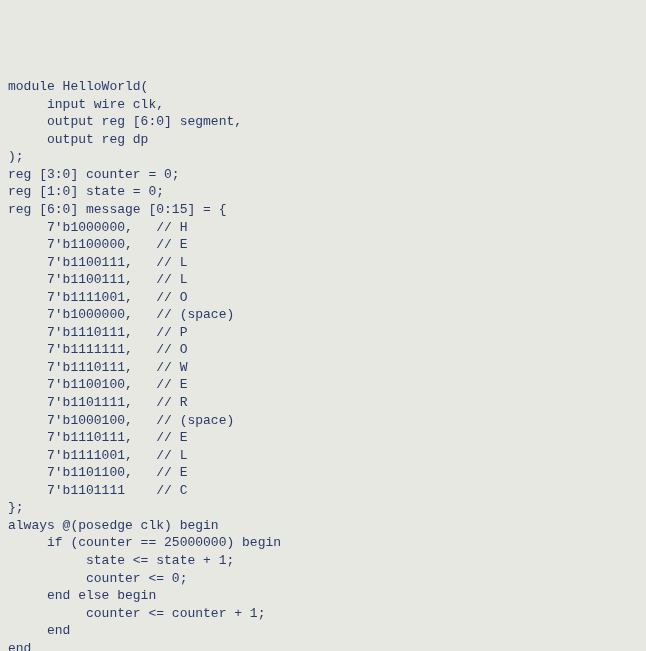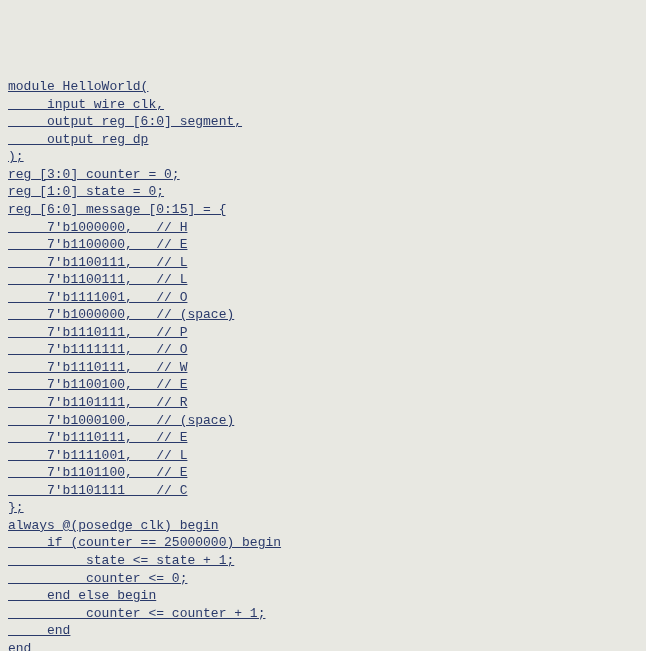--- a/index.html
+++ b/index.html
@@ -11,21 +11,20 @@
     line-height: 1.35;
     color: #2a3a6a;
     width: 646px;
     height: 651px;
     box-sizing: border-box;
     white-space: pre;
     overflow: hidden;
   }
   .code-line {
     display: block;
-    text-decoration: underline;
   }
 </style>
 </head>
 <body>
 
 
 
 <div><span class="code-line">module HelloWorld(</span><span class="code-line">     input wire clk,</span><span class="code-line">     output reg [6:0] segment,</span><span class="code-line">     output reg dp</span><span class="code-line">);</span><span class="code-line"></span><span class="code-line">reg [3:0] counter = 0;</span><span class="code-line">reg [1:0] state = 0;</span><span class="code-line">reg [6:0] message [0:15] = {</span><span class="code-line">     7'b1000000,   // H</span><span class="code-line">     7'b1100000,   // E</span><span class="code-line">     7'b1100111,   // L</span><span class="code-line">     7'b1100111,   // L</span><span class="code-line">     7'b1111001,   // O</span><span class="code-line">     7'b1000000,   // (space)</span><span class="code-line">     7'b1110111,   // P</span><span class="code-line">     7'b1111111,   // O</span><span class="code-line">     7'b1110111,   // W</span><span class="code-line">     7'b1100100,   // E</span><span class="code-line">     7'b1101111,   // R</span><span class="code-line">     7'b1000100,   // (space)</span><span class="code-line">     7'b1110111,   // E</span><span class="code-line">     7'b1111001,   // L</span><span class="code-line">     7'b1101100,   // E</span><span class="code-line">     7'b1101111    // C</span><span class="code-line">};</span><span class="code-line"></span><span class="code-line">always @(posedge clk) begin</span><span class="code-line">     if (counter == 25000000) begin</span><span class="code-line">          state &lt;= state + 1;</span><span class="code-line">          counter &lt;= 0;</span><span class="code-line">     end else begin</span><span class="code-line">          counter &lt;= counter + 1;</span><span class="code-line">     end</span><span class="code-line">end</span><span class="code-line"></span><span class="code-line"></span></div>
 
 

